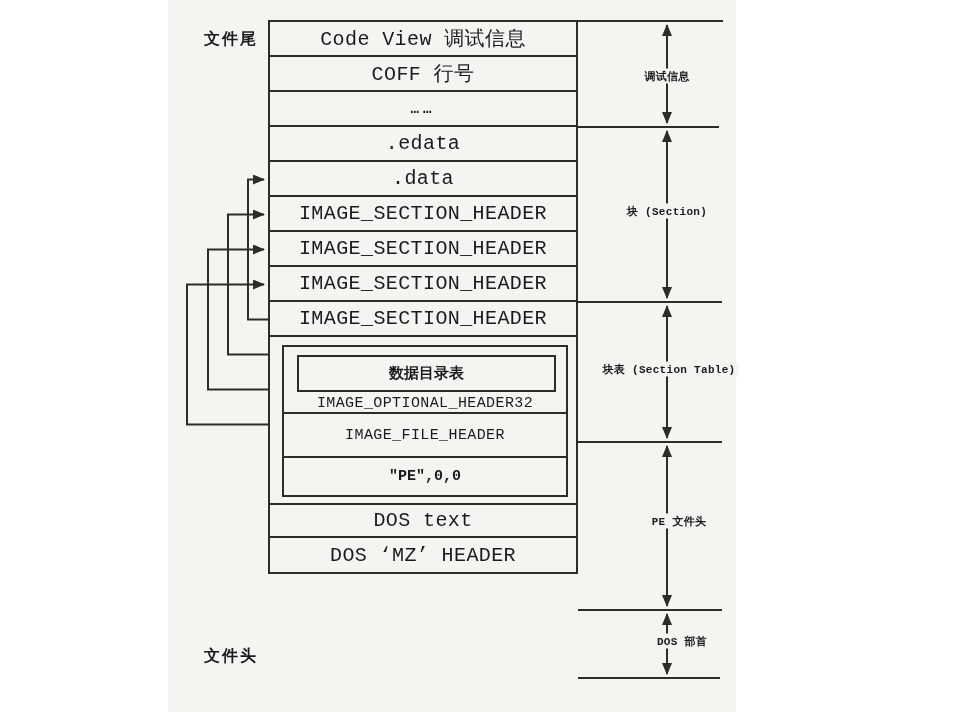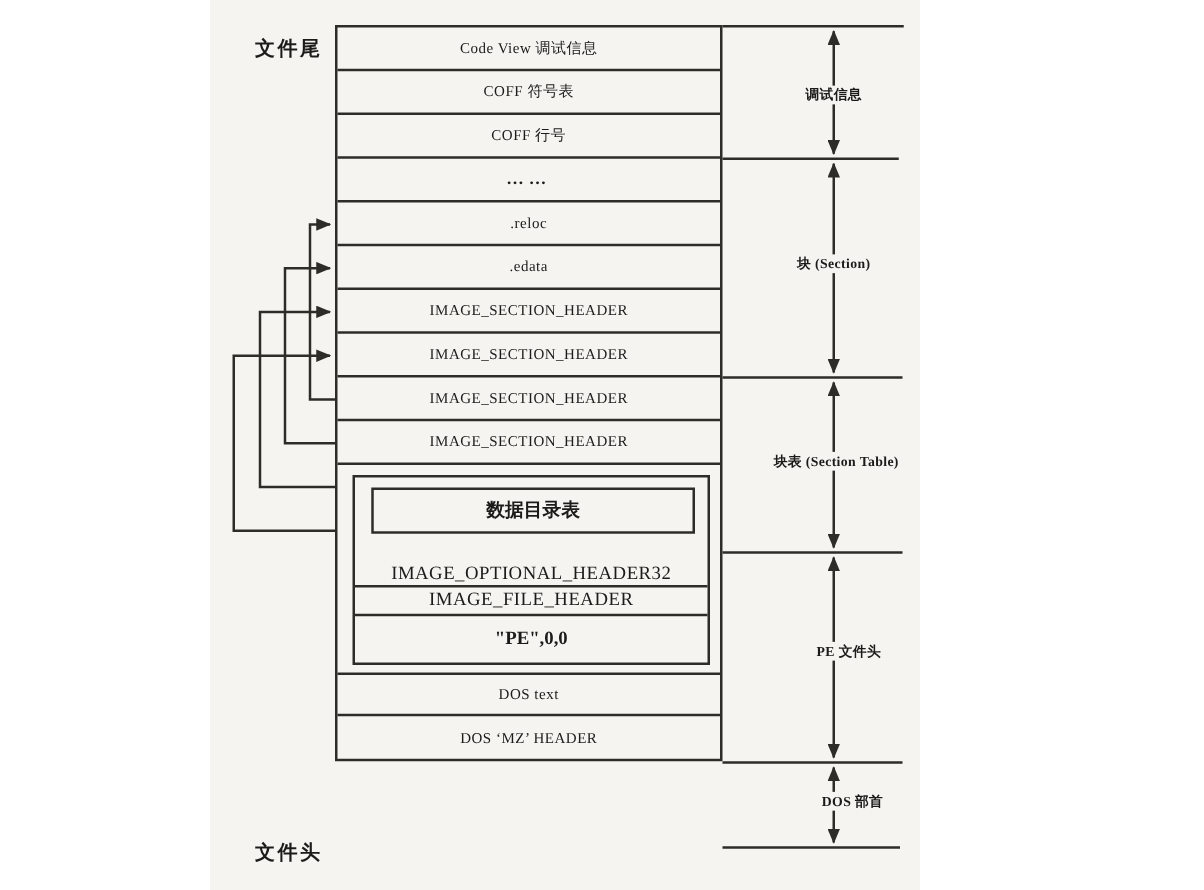--- a/index.html
+++ b/index.html
@@ -3,68 +3,68 @@
 <meta charset="utf-8">
 <style>
   :root{
     --ink:#2e2c28;
     --paper:#f5f4f1;
     --text:#1c1b19;
   }
   html,body{margin:0;padding:0;background:#fff;}
   .page{
     position:relative;width:963px;height:712px;background:#fff;
-    font-family:Liberation Serif, serif;color:var(--text);
+    font-family:Liberation Mono, monospace;color:var(--text);
     overflow:hidden;
   }
   .scan-band{position:absolute;left:168px;top:0;width:568px;height:712px;background:var(--paper);}
   .overlay{position:absolute;left:0;top:0;width:963px;height:712px;}
   
   .struct-table{
     position:absolute;left:268px;top:20px;width:310px;
     border:2px solid var(--ink);box-sizing:border-box;
   }
   .row{
     height:35px;border-bottom:2px solid var(--ink);box-sizing:border-box;
     display:flex;align-items:center;justify-content:center;
-    font-size:12px;letter-spacing:.4px;
+    font-size:20px;letter-spacing:.4px;
   }
   .row:last-child{border-bottom:none;border-radius:11px;}
   .row.dots{font-weight:700;letter-spacing:4px;font-size:14px;}
   
   .pe-cell{
     height:168px;border-bottom:2px solid var(--ink);box-sizing:border-box;
     padding:8px 8px 6px 12px;
   }
   .pe-inner{
     border:2px solid var(--ink);height:100%;box-sizing:border-box;
     display:flex;flex-direction:column;
   }
   .pe-opt{flex:1 1 auto;border-bottom:2px solid var(--ink);box-sizing:border-box;}
   .data-dir-box{
     margin:8px 10px 0 13px;height:37px;border:2px solid var(--ink);box-sizing:border-box;
     display:flex;align-items:center;justify-content:center;
     font-size:15px;font-weight:700;
   }
-  .pe-opt-label{text-align:center;margin-top:24px;font-size:15px;letter-spacing:.4px;}
+  .pe-opt-label{text-align:center;margin-top:3px;font-size:15px;letter-spacing:.4px;}
   .pe-file{
     height:45px;border-bottom:2px solid var(--ink);box-sizing:border-box;
     display:flex;align-items:center;justify-content:center;font-size:15px;letter-spacing:.4px;
   }
   .pe-sig{
     flex:0 0 37px;display:flex;align-items:center;justify-content:center;
     font-size:15px;font-weight:600;
   }
   
   .lbl-left{
     position:absolute;left:199px;width:64px;text-align:center;
     font-size:16px;font-weight:700;letter-spacing:2px;
   }
   .lbl-left.top{top:29px;}
-  .lbl-left.bottom{top:672px;}
+  .lbl-left.bottom{top:646px;}
   .brace-label{
     position:absolute;transform:translate(-50%,-50%);
     background:var(--paper);padding:0 3px;white-space:nowrap;
     font-size:11px;font-weight:600;letter-spacing:.3px;
   }
 </style>
 </head>
 <body>
 
 <div class="page">
@@ -72,33 +72,30 @@
   <div class="scan-band"></div>
 
   <div class="lbl-left top">文件尾</div>
   <div class="lbl-left bottom">文件头</div>
 
   <div class="struct-table">
     <div class="row">
         <span>Code View 调试信息</span>
       </div>
     <div class="row">
-        <span>COFF 符号表</span>
-      </div>
-    <div class="row">
         <span>COFF 行号</span>
       </div>
     <div class="row dots">
         <span>……</span>
       </div>
     <div class="row">
-        <span>.reloc</span>
+        <span>.edata</span>
       </div>
     <div class="row">
-        <span>.edata</span>
+        <span>.data</span>
       </div>
     <div class="row">
         <span>IMAGE_SECTION_HEADER</span>
       </div>
     <div class="row">
         <span>IMAGE_SECTION_HEADER</span>
       </div>
     <div class="row">
         <span>IMAGE_SECTION_HEADER</span>
       </div>

